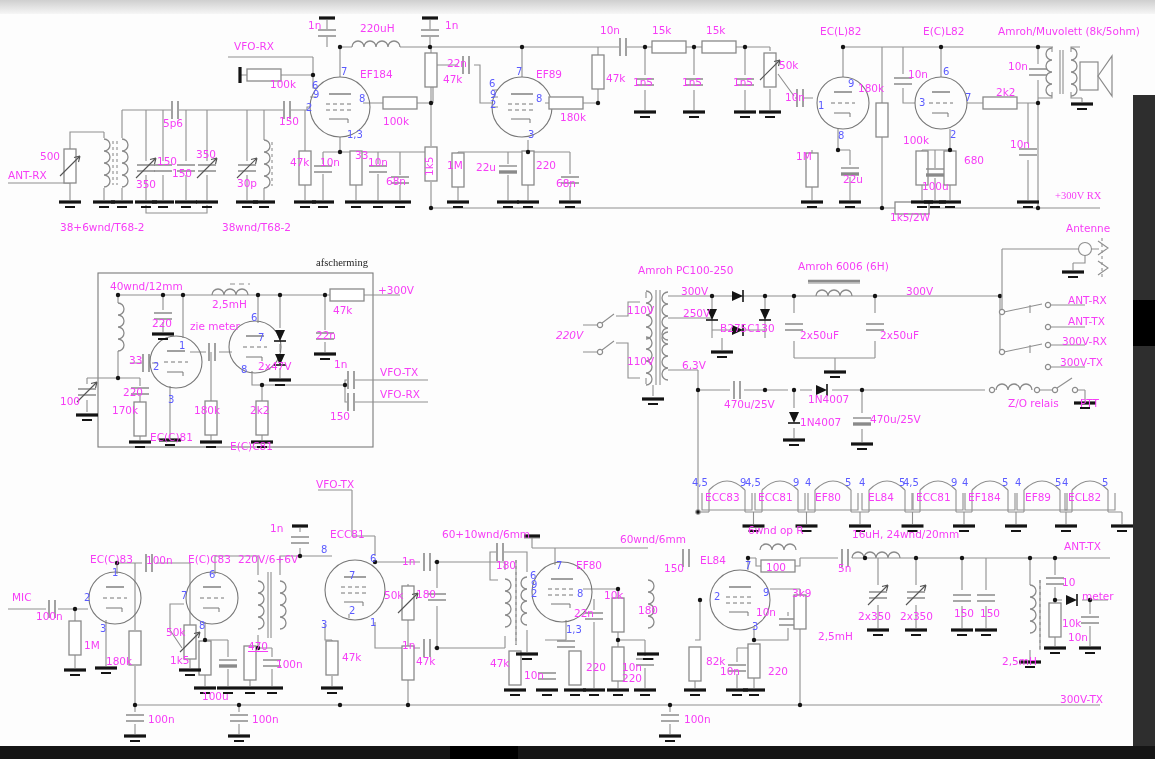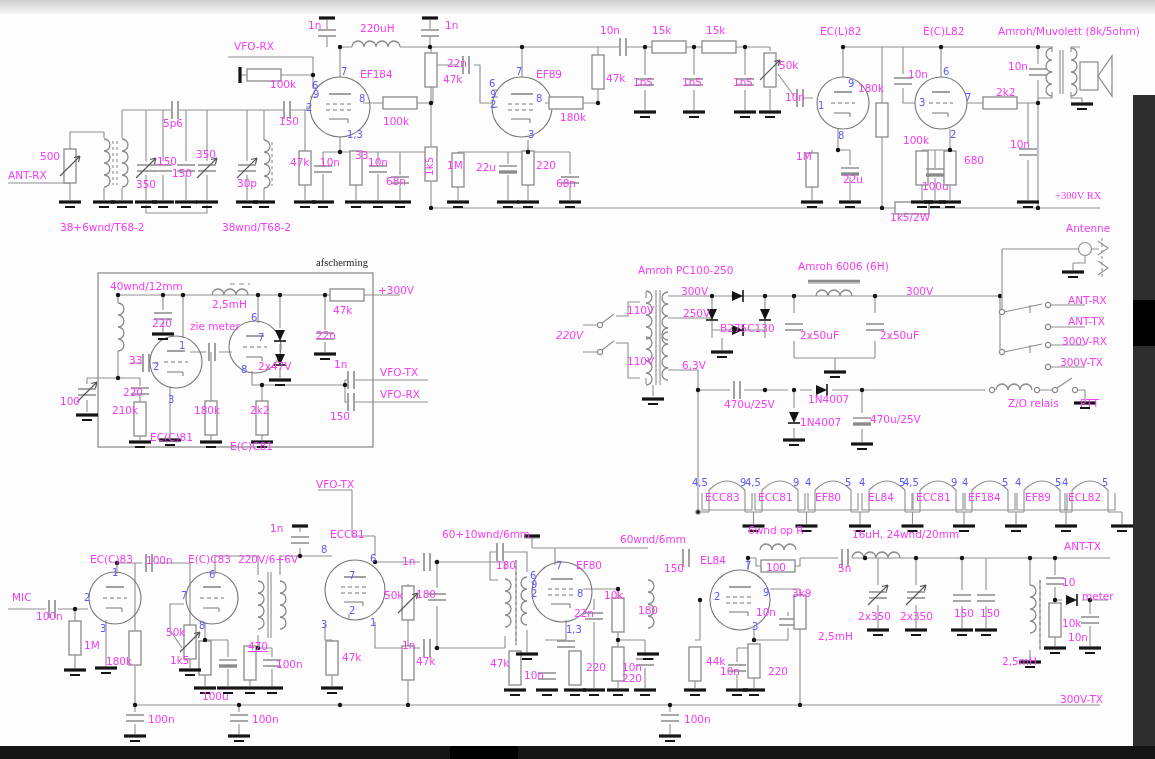--- a/index.html
+++ b/index.html
@@ -624,21 +624,21 @@
       <span class="lbl" style="left: 212px; top: 299px;">2,5mH</span>
       <span class="lbl" style="left: 152px; top: 318px;">220</span>
       <span class="lbl" style="left: 190px; top: 321px;">zie meter</span>
       <span class="lbl" style="left: 333px; top: 305px;">47k</span>
       <span class="lbl" style="left: 316px; top: 330px;">22n</span>
       <span class="lbl" style="left: 378px; top: 285px;">+300V</span>
       <span class="lbl" style="left: 258px; top: 361px;">2x47V</span>
       <span class="lbl" style="left: 129px; top: 355px;">33</span>
       <span class="lbl" style="left: 60px; top: 396px;">100</span>
       <span class="lbl" style="left: 123px; top: 387px;">220</span>
-      <span class="lbl" style="left: 112px; top: 405px;">210k</span>
+      <span class="lbl" style="left: 112px; top: 405px;">170k</span>
       <span class="lbl" style="left: 194px; top: 405px;">180k</span>
       <span class="lbl" style="left: 250px; top: 405px;">2k2</span>
       <span class="lbl" style="left: 150px; top: 432px;">EC(C)81</span>
       <span class="lbl" style="left: 230px; top: 441px;">E(C)C81</span>
       <span class="lbl" style="left: 334px; top: 359px;">1n</span>
       <span class="lbl" style="left: 330px; top: 411px;">150</span>
       <span class="lbl" style="left: 380px; top: 367px;">VFO-TX</span>
       <span class="lbl" style="left: 380px; top: 389px;">VFO-RX</span>
       <span class="lbl p" style="left: 179px; top: 341px;">1</span>
       <span class="lbl p" style="left: 153px; top: 362px;">2</span>
@@ -725,21 +725,21 @@
       <span class="lbl" style="left: 586px; top: 662px;">220</span>
       <span class="lbl" style="left: 574px; top: 608px;">22n</span>
       <span class="lbl" style="left: 604px; top: 590px;">10k</span>
       <span class="lbl" style="left: 622px; top: 662px;">10n</span>
       <span class="lbl" style="left: 622px; top: 673px;">220</span>
       <span class="lbl" style="left: 638px; top: 605px;">180</span>
       <span class="lbl" style="left: 620px; top: 534px;">60wnd/6mm</span>
       <span class="lbl" style="left: 664px; top: 563px;">150</span>
       <span class="lbl" style="left: 700px; top: 555px;">EL84</span>
       <span class="lbl" style="left: 766px; top: 562px;">100</span>
-      <span class="lbl" style="left: 706px; top: 656px;">44k</span>
+      <span class="lbl" style="left: 706px; top: 656px;">82k</span>
       <span class="lbl" style="left: 720px; top: 666px;">10n</span>
       <span class="lbl" style="left: 768px; top: 666px;">220</span>
       <span class="lbl" style="left: 792px; top: 588px;">3k9</span>
       <span class="lbl" style="left: 756px; top: 607px;">10n</span>
       <span class="lbl" style="left: 818px; top: 631px;">2,5mH</span>
       <span class="lbl" style="left: 838px; top: 563px;">5n</span>
       <span class="lbl" style="left: 858px; top: 611px;">2x350</span>
       <span class="lbl" style="left: 900px; top: 611px;">2x350</span>
       <span class="lbl" style="left: 954px; top: 608px;">150</span>
       <span class="lbl" style="left: 980px; top: 608px;">150</span>

